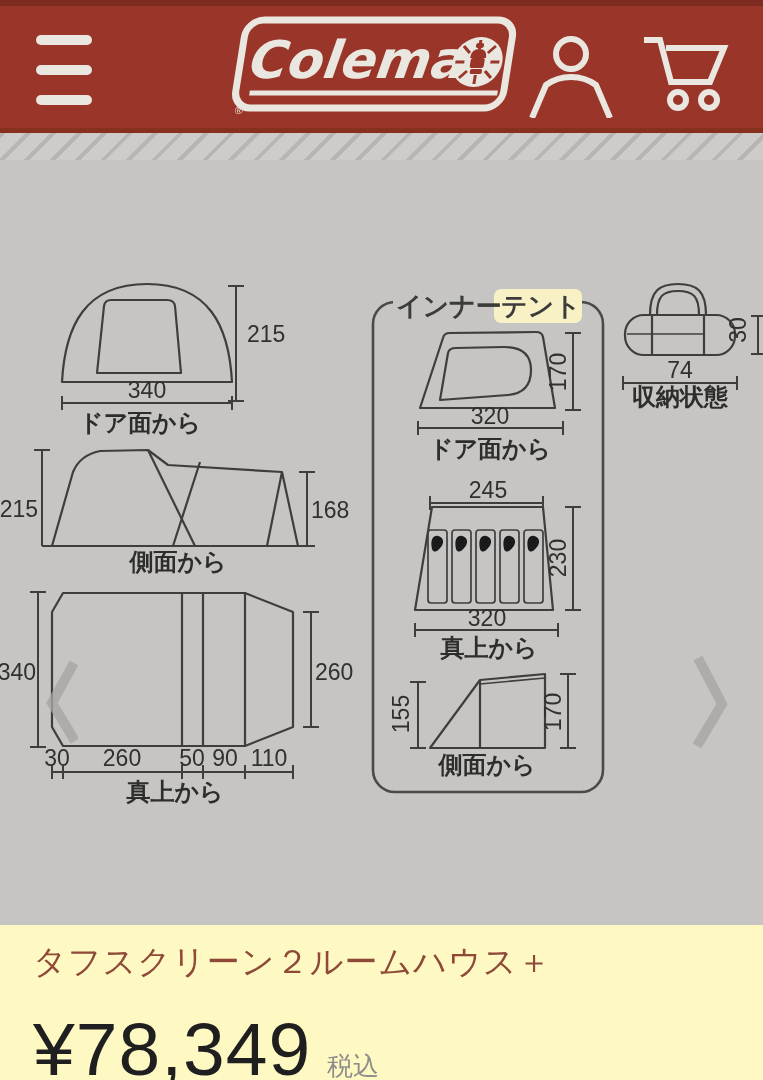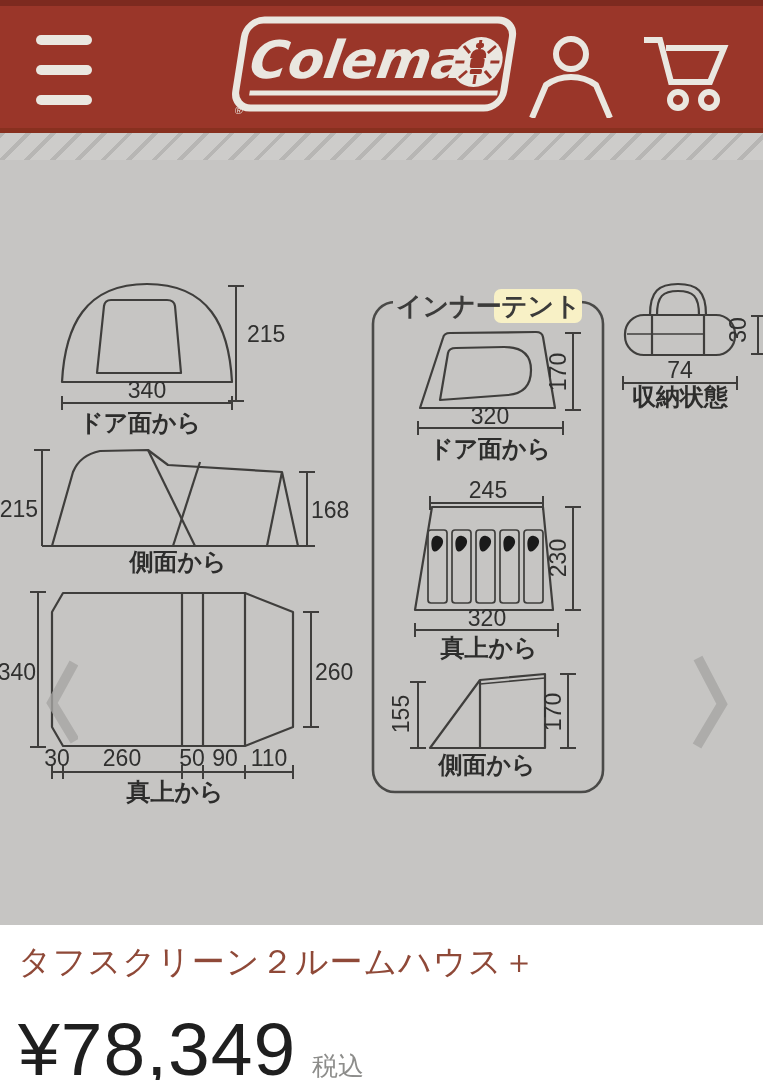--- a/index.html
+++ b/index.html
@@ -36,21 +36,21 @@
   .num{ font:23px "Liberation Sans", sans-serif; fill:#30302f; }
   .cap{ font:600 24px "Liberation Sans", sans-serif; fill:#2d2d2c; }
   .boxlabel{ font:600 26px "Liberation Sans", sans-serif; fill:#3b3b3a; }
 
   .nav{ position:absolute; background:none; border:none; cursor:pointer; }
   .nav.prev{ left:42px; top:498px; width:38px; height:90px; }
   .nav.next{ left:690px; top:494px; width:40px; height:98px; }
   .nav svg{ opacity:.78; }
 
   
-  .info{ width:763px; height:155px; background:#ffffff; padding:16px 0 0 18px; overflow:hidden; }
+  .info{ width:763px; height:155px; background:#fef9c3; padding:16px 0 0 33px; overflow:hidden; }
   .title{ font-size:33px; font-weight:500; letter-spacing:1px; color:#8f4938; line-height:1.25; }
   .price-row{ display:flex; align-items:baseline; margin-top:28px; }
   .price{ font-size:75px; font-weight:500; color:#1f1f1f; letter-spacing:1px; line-height:1.05; }
   .tax{ font-size:26px; color:#8d8d8b; margin-left:16px; }
 </style>
 </head>
 <body>
 
 <div class="page">
 

